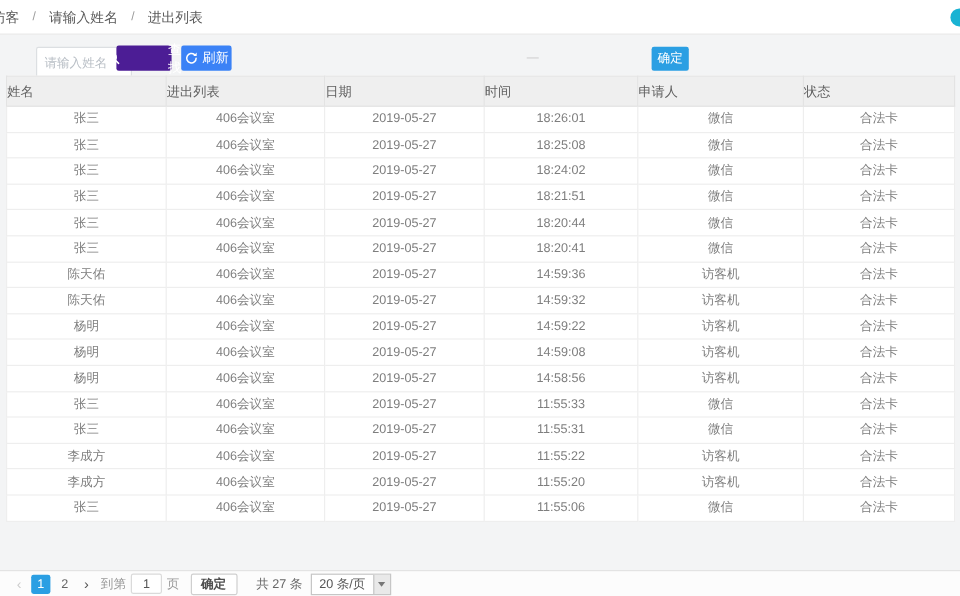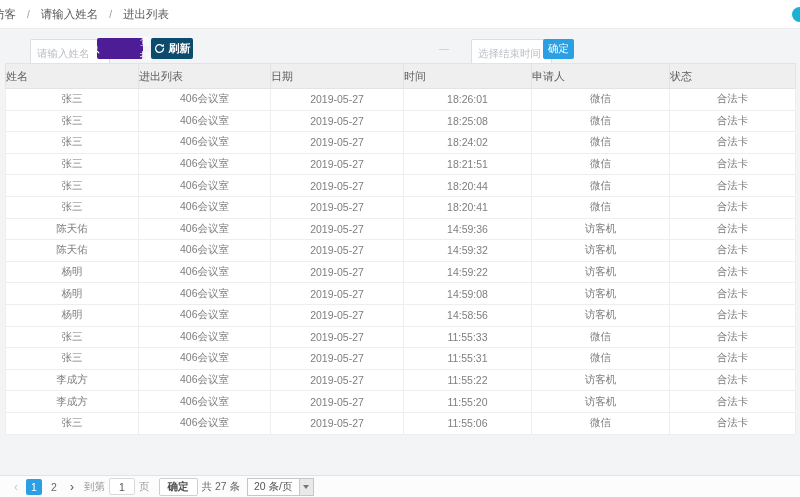--- a/index.html
+++ b/index.html
@@ -89,21 +89,21 @@
   .pg-goto {
     width:26px; height:17px; border:1px solid #dadada; border-radius:2px;
     text-align:center; font-size:10.5px; color:#555; background:#fff;
     font-family:"Liberation Sans", sans-serif; outline:none;
   }
   .pg-confirm {
     height:18px; padding:0 8px; margin-left:5px; border:1px solid #cfcfcf;
     background:#fff; border-radius:2px; color:#4f4f4f; font-weight:bold;
     font-size:10.5px; cursor:pointer; font-family:"Liberation Sans", sans-serif;
   }
-  .pg-total { margin-left:4px; color:#666; white-space:nowrap; }
+  .pg-total { margin-left:16px; color:#666; white-space:nowrap; }
   .pg-select {
     display:flex; align-items:center; height:18px; margin-left:7px;
     border:1px solid #c6c6c6; background:#fff; cursor:pointer;
   }
   .pg-select .sel-label { padding:0 6px; color:#555; white-space:nowrap; }
   .sel-caret-box {
     width:14px; height:16px; background:#e9e9e9; border-left:1px solid #c6c6c6;
     display:flex; align-items:center; justify-content:center;
   }
   .sel-caret {
@@ -132,32 +132,31 @@
     <button id="find-btn" class="btn-blue" style="background: #4c1d95; gap: 40px;">
       <span class="btn-ic">
         <svg width="11" height="11" viewBox="0 0 14 14" fill="none">
           <circle cx="6" cy="6" r="4" stroke="#fff" stroke-width="1.6"></circle>
           <line x1="9" y1="9" x2="12.5" y2="12.5" stroke="#fff" stroke-width="1.6" stroke-linecap="round"></line>
         </svg>
       </span>
       <span>查找</span>
     </button>
 
-    <button id="refresh-btn" class="btn-blue" style="background: #0c4a6e; font-weight: bold;">
+    <button id="refresh-btn" class="btn-blue" style="background: #3b82f6;">
       <span class="btn-ic">
         <svg width="11" height="11" viewBox="0 0 14 14" fill="none">
           <path d="M12 7a5 5 0 1 1-1.7-3.75" stroke="#fff" stroke-width="1.6" fill="none" stroke-linecap="round"></path>
           <polygon points="12.8,1.2 12.8,5.2 8.8,5.2" fill="#fff" transform="scale(0.9) translate(1.2,0)"></polygon>
         </svg>
       </span>
       <span>刷新</span>
     </button>
 
     <span class="range-dash">—</span>
-    <input id="end-input" class="tb-input" type="text" placeholder="选择结束时间" style="">
 
     <button id="confirm-btn" class="btn-blue" style="background: rgb(43, 159, 227);">确定</button>
 
     <table class="grid">
       <colgroup>
         <col style="width:133px">
           <col style="width:132px">
           <col style="width:133px">
         <col style="width:128px">
           <col style="width:138px">

